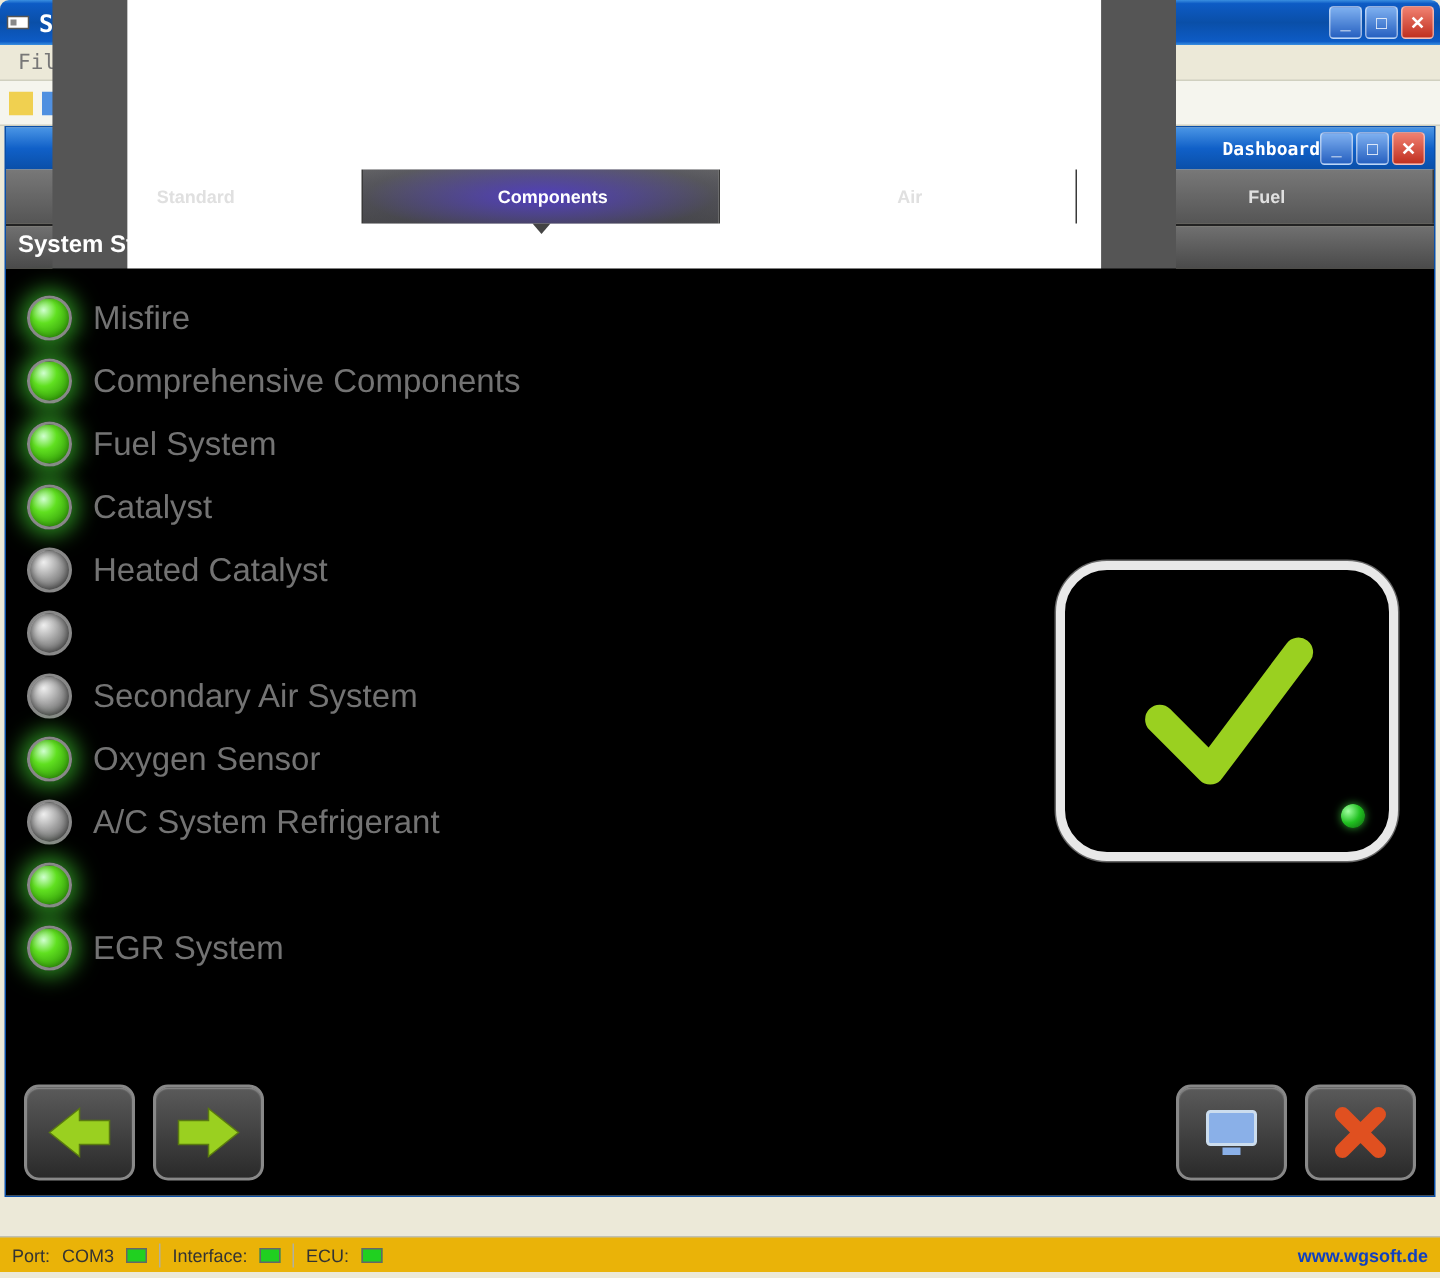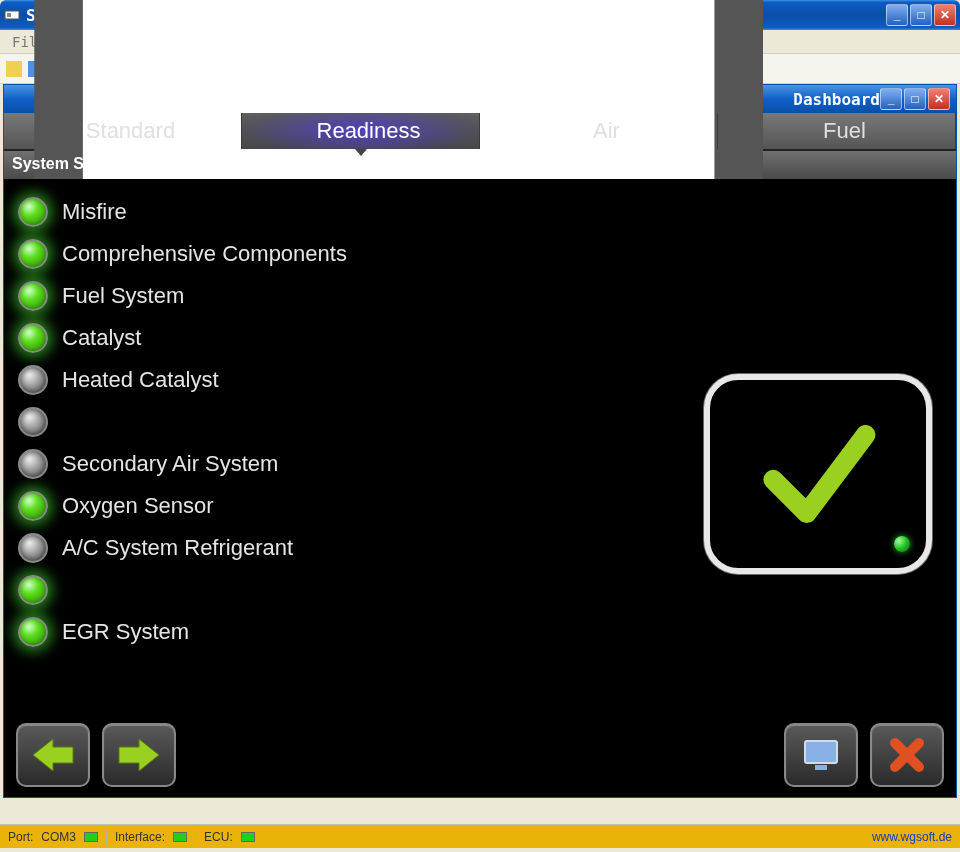--- a/index.html
+++ b/index.html
@@ -30,27 +30,27 @@
 .toolbar { height: 30px; background: #f5f5ee; display: flex; align-items: center; padding: 2px 6px; gap: 6px; border-bottom: 1px solid #d0d0c0; overflow:hidden;}
 .tool-ic { width: 16px; height: 16px; }
 
 
 .inner-window { margin: 0px 3px; border: 1px solid #0a4fa8; }
 .inner-titlebar {
   height: 28px;
   background: linear-gradient(to bottom, #4a95e5 0%, #1060c8 50%, #0a4fa8 100%);
   display: flex; align-items: center; padding: 0 6px; color: white; font-weight: bold; font-size: 14px;
 }
-.inner-titlebar .title-text { flex: 1; font-family: monospace; font-size:16px; }
+.inner-titlebar .title-text { flex: 1; font-family: monospace; font-size:12px; }
 
 
 .tabs { height: 38px; background: linear-gradient(to bottom,#787878,#555555); display: flex; border-bottom: 2px solid #222;}
 .tab {
   flex: 1; display: flex; align-items: center; justify-content: center; color: #e0e0e0;
-  font-size: 22px; font-weight: normal; border-right: 1px solid #3a3a3a; cursor: pointer; padding-left: 16px;
+  font-size: 12px; font-weight: bold; border-right: 1px solid #3a3a3a; cursor: pointer; padding-left: 16px;
 }
 .tab.active {
   color: white;
   background: radial-gradient(ellipse 70% 100% at center, rgba(80,60,200,0.9) 0%, rgba(60,60,80,0.3) 70%, transparent 100%),
               linear-gradient(to bottom,#686868,#4a4a4a);
   position: relative;
 }
 .tab.active::after {
   content: ""; position: absolute; bottom: -7px; left: 50%; margin-left: -6px;
   border-left: 6px solid transparent; border-right: 6px solid transparent; border-top: 7px solid #444;
@@ -68,21 +68,21 @@
   width: 30px; height: 30px; border-radius: 50%; border: 2px solid #888;
   box-shadow: inset 0 0 6px rgba(0,0,0,0.6);
 }
 .led.green {
   background: radial-gradient(circle at 35% 30%, #d0ffd0 0%, #60e020 35%, #208000 100%);
   box-shadow: 0 0 14px 4px rgba(80,255,60,0.55), inset 0 0 4px rgba(0,0,0,0.3);
 }
 .led.gray {
   background: radial-gradient(circle at 35% 30%, #f0f0f0 0%, #a0a0a0 45%, #505050 100%);
 }
-.status-label { color: #e5e5e5; font-size: 22px; }
+.status-label { color: #737373; font-size: 22px; }
 
 .check-box {
   position: absolute; right: 24px; top: 195px; width: 228px; height: 200px;
   border: 6px solid #e8e8e8; border-radius: 34px; background: #000;
   display: flex; align-items: center; justify-content: center;
   box-shadow: 0 0 0 1px #666;
 }
 .check-box .dot {
   position: absolute; right: 16px; bottom: 16px; width: 16px; height: 16px; border-radius: 50%;
   background: radial-gradient(circle at 30% 30%, #a0ffa0, #20c020, #106010);
@@ -97,21 +97,21 @@
   display: flex; align-items: center; justify-content: center; cursor: pointer;
   box-shadow: inset 0 1px 1px rgba(255,255,255,0.3);
 }
 
 .statusbar {
   height: 24px; background: #eab308; display: flex; align-items: center; padding: 0 8px;
   font-size: 12px; color: #333; gap: 8px; border-top: 1px solid #c0c0b0; margin-top: 26px;
 }
 .statusbar .ind { width: 14px; height: 10px; background: #20d020; border: 1px solid #666; }
 .statusbar .sep { width: 1px; height: 16px; background: #b0b0a0; }
-.statusbar .link { color: #1040c0; font-weight: normal; margin-left: auto; }
+.statusbar .link { color: #1040c0; font-weight: bold; margin-left: auto; }
 </style>
 </head>
 <body>
 
 <div class="outer-window">
   <div class="outer-titlebar">
     <svg class="title-icon" viewBox="0 0 16 16">
         <rect x="1" y="4" width="14" height="8" fill="#fff" stroke="#555"></rect>
         <rect x="3" y="6" width="4" height="4" fill="#888"></rect>
       </svg>
@@ -183,21 +183,21 @@
       <span class="title-text">Dashboard</span>
       <div class="win-btns">
         <div class="win-btn win-min">_</div>
         <div class="win-btn win-max">□</div>
         <div class="win-btn win-close">✕</div>
       </div>
     </div>
 
     <div class="tabs">
       <div class="tab">Standard</div>
-      <div class="tab active">Readiness</div>
+      <div class="tab active">Components</div>
       <div class="tab">Air</div>
       <div class="tab">Fuel</div>
     </div>
 
     <div class="section-header">System Status</div>
 
     <div class="content">
       <div class="status-list" id="status-list">
           <div class="status-item">
             <div class="led green"></div>

